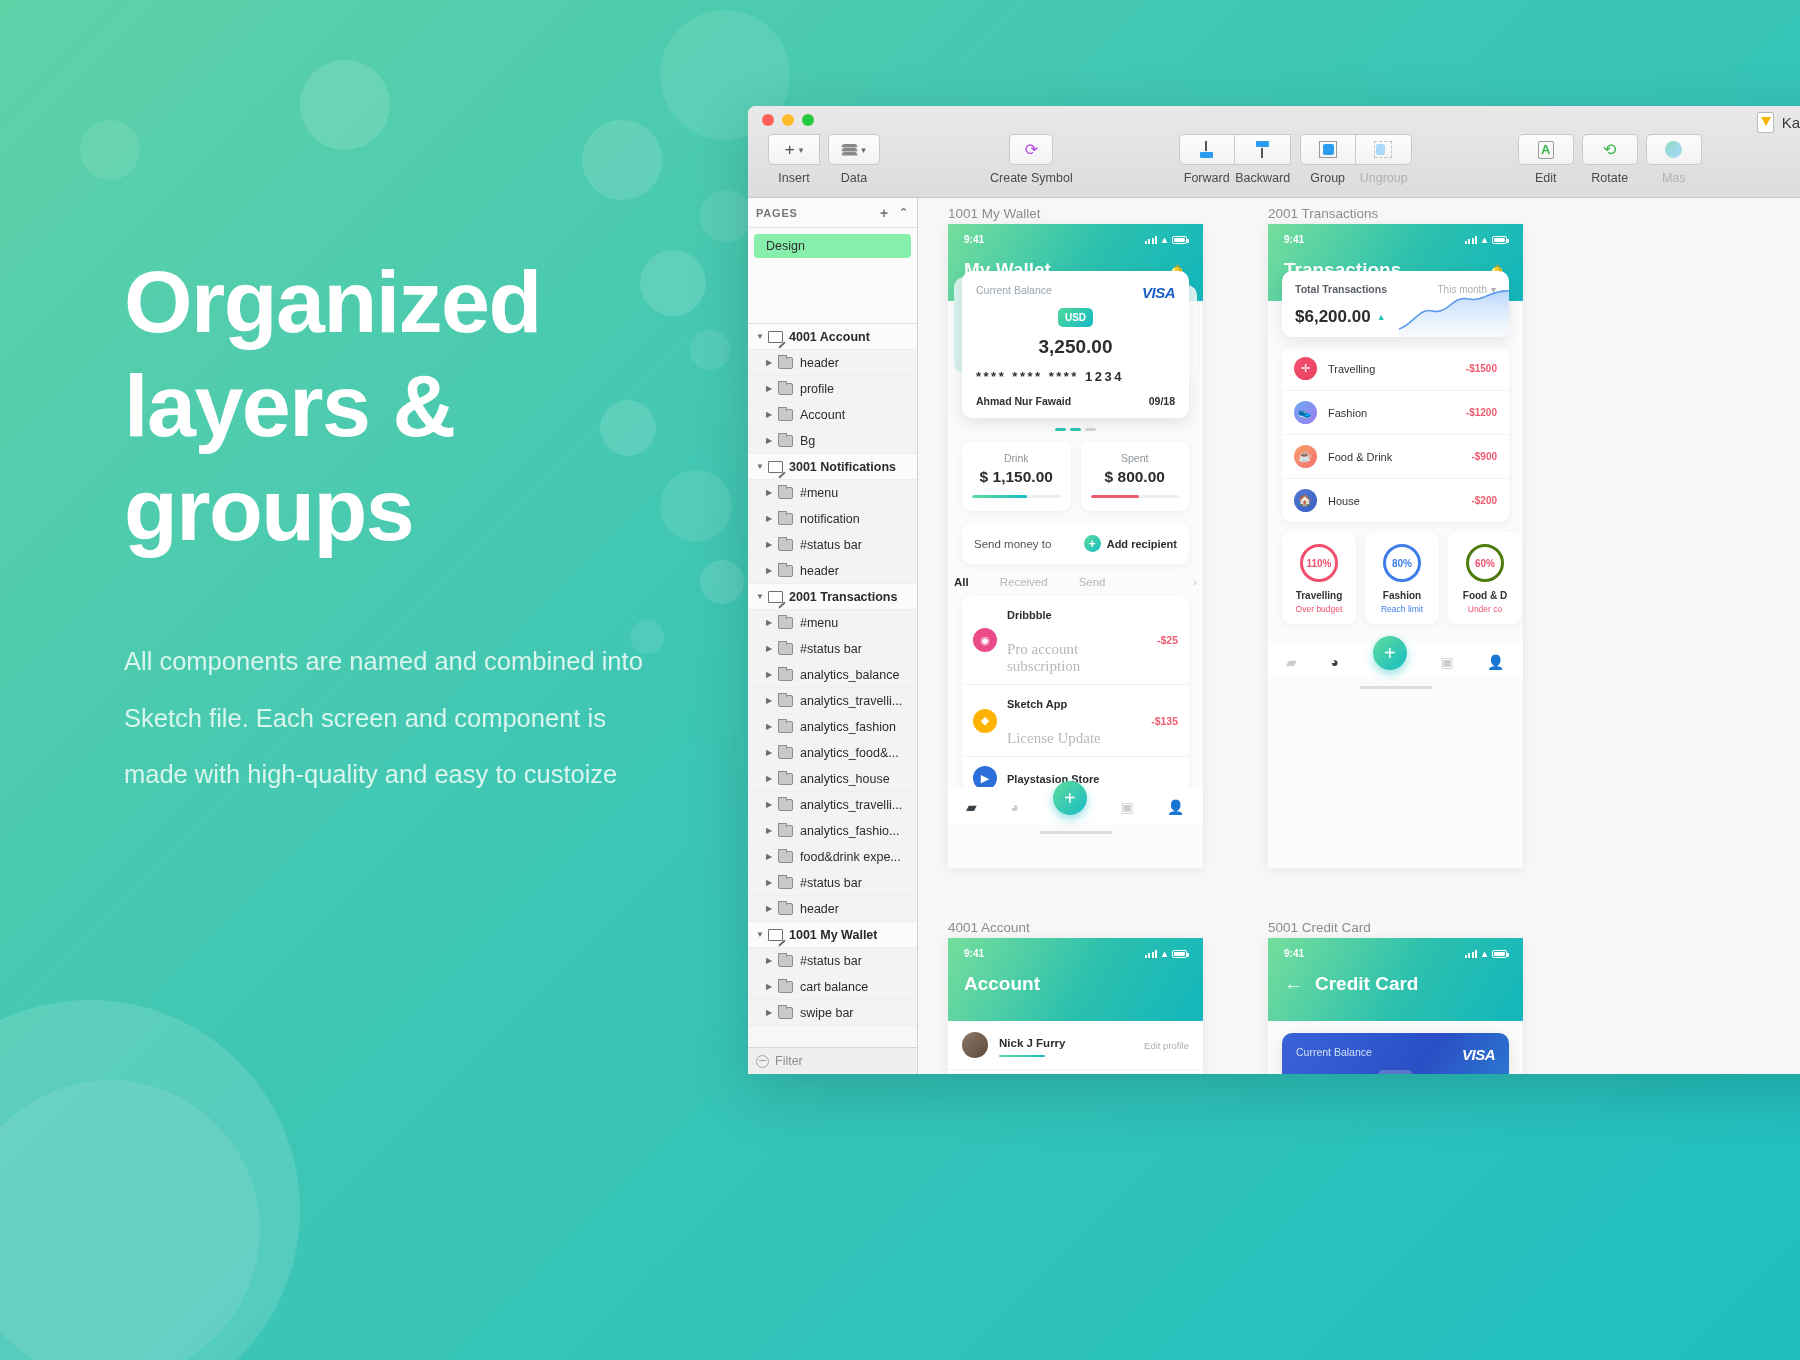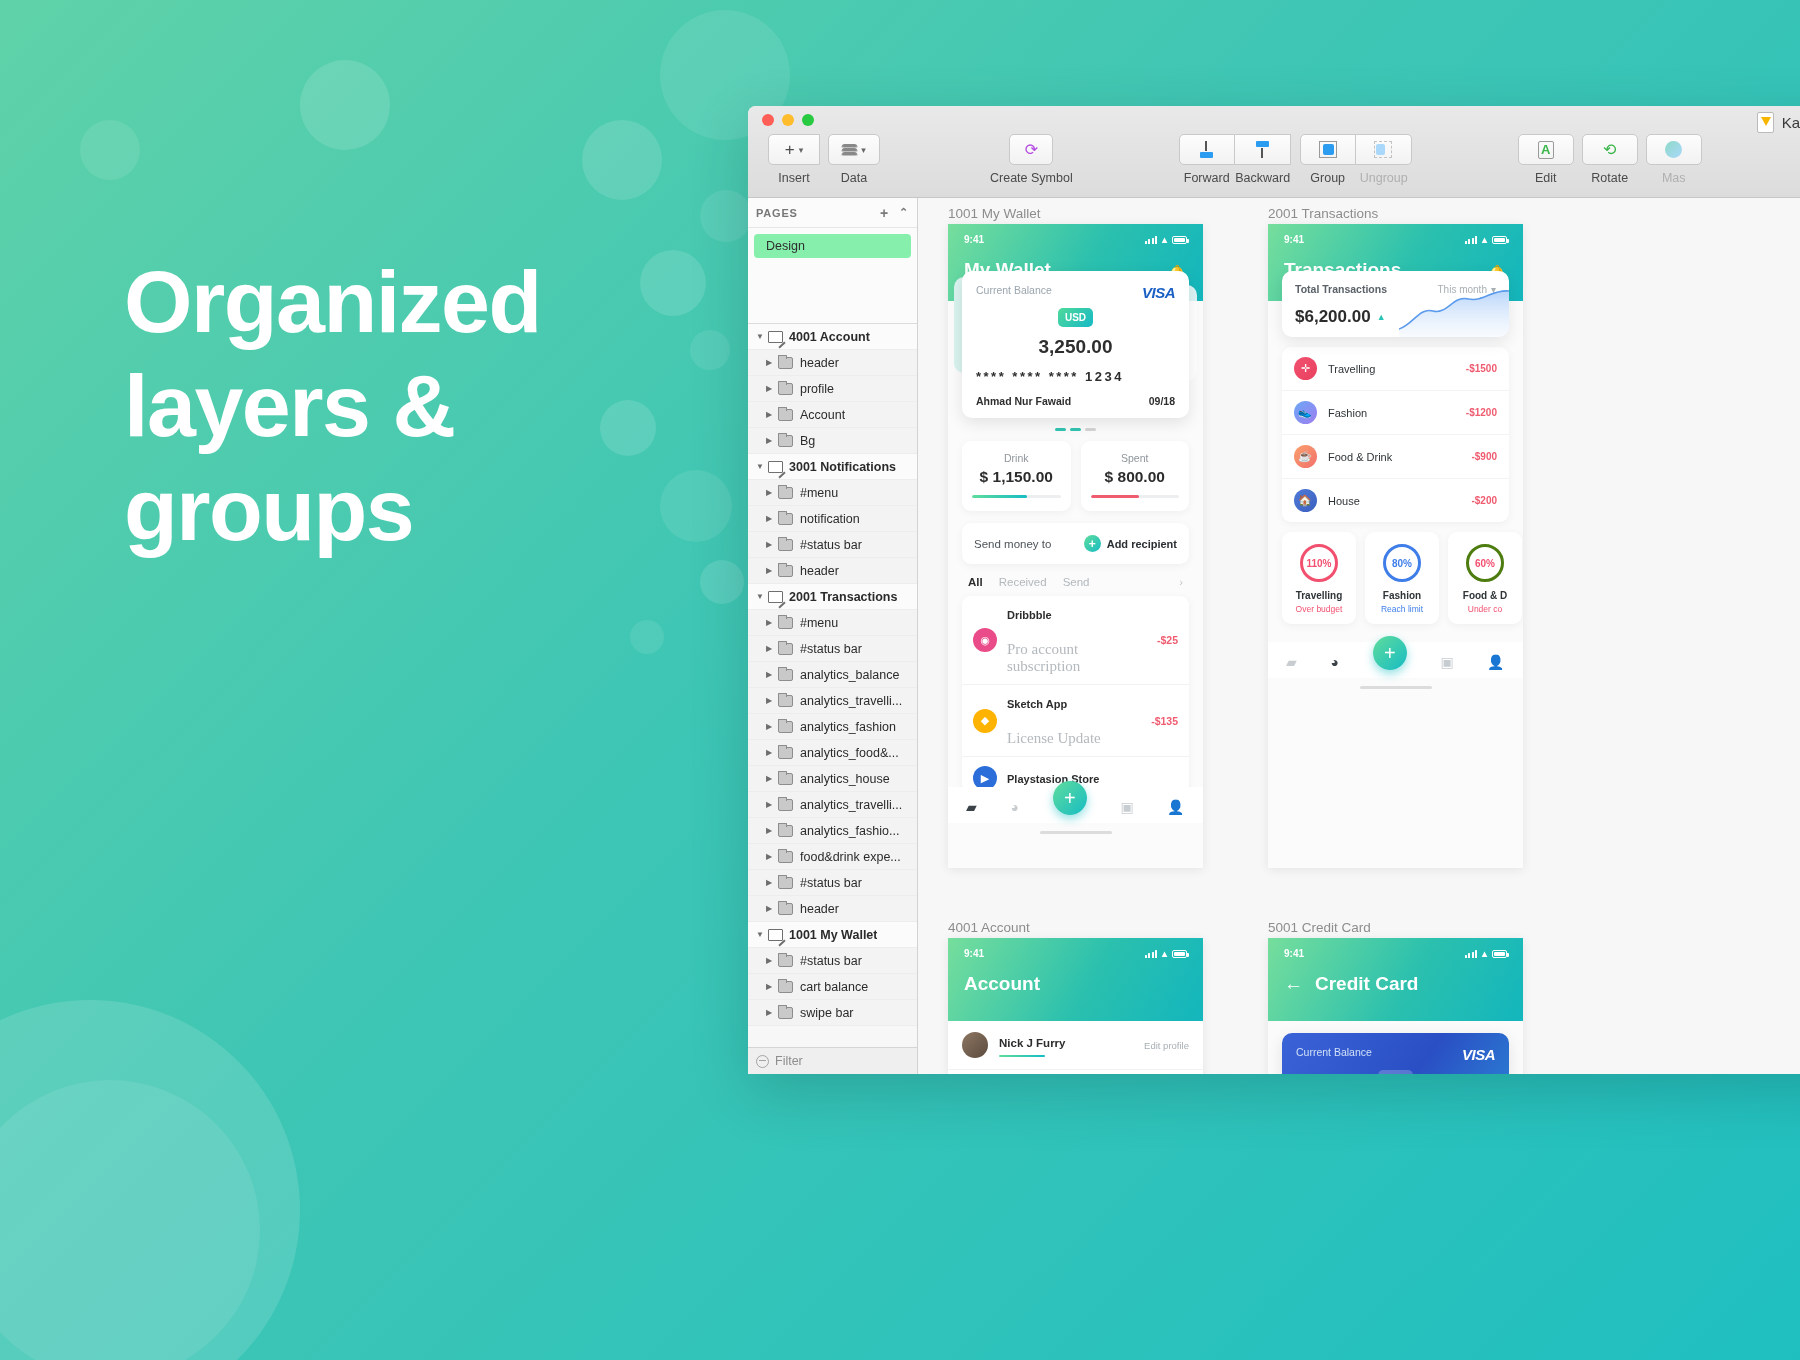--- a/index.html
+++ b/index.html
@@ -251,21 +251,21 @@
     box-shadow: 0 2px 9px rgba(0,0,0,0.05); font-size: 11.5px; color: #4e555b;
   }
   .add-rec { display: flex; align-items: center; gap: 6px; color: #2a2f33; font-weight: 600; font-size: 11px; }
   .plus-badge {
     width: 17px; height: 17px; border-radius: 50%;
     background: linear-gradient(135deg,#5fdc9c,#17bcc4); color: #fff;
     display: flex; align-items: center; justify-content: center; font-size: 12px; line-height: 1;
   }
 
   .tabs-row {
-    margin: 12px 20px 0; display: flex; align-items: center; gap: 16px;
+    margin: 12px 6px 0; display: flex; align-items: center; gap: 31px;
     font-size: 11.5px; color: #b2b8bd;
   }
   .tabs-row .on { color: #2c2c2c; font-weight: 700; }
   .tabs-row .arr { margin-left: auto; color: #c3c8cc; }
 
   .txn-list { margin: 8px 14px 0; background: #fff; border-radius: 9px; overflow: hidden;
               box-shadow: 0 2px 9px rgba(0,0,0,0.05); }
   .txn {
     display: flex; align-items: center; gap: 10px; padding: 9px 11px;
     border-bottom: 1px solid #f2f2f2;
@@ -348,20 +348,21 @@
   <div class="bub b2" style="left:700px;top:560px;width:44px;height:44px"></div>
   <div class="bub" style="left:630px;top:620px;width:34px;height:34px"></div>
   <div class="bub b2" style="left:-120px;top:1000px;width:420px;height:420px"></div>
   <div class="bub" style="left:-40px;top:1080px;width:300px;height:300px"></div>
   <div class="bub b2" style="left:300px;top:60px;width:90px;height:90px"></div>
   <div class="bub" style="left:80px;top:120px;width:60px;height:60px"></div>
 </div>
 
 <div class="left-col">
   <h1 class="headline">Organized layers &amp; groups</h1>
+  <p class="subcopy">All components are named and combined into Sketch file. Each screen and component is made with high-quality and easy to custoize</p>
 </div>
 
 <div class="sketch-window">
 
   <div class="titlebar">
     <div class="traffic">
       <span class="tl red"></span>
       <span class="tl yellow"></span>
       <span class="tl green"></span>
     </div>

